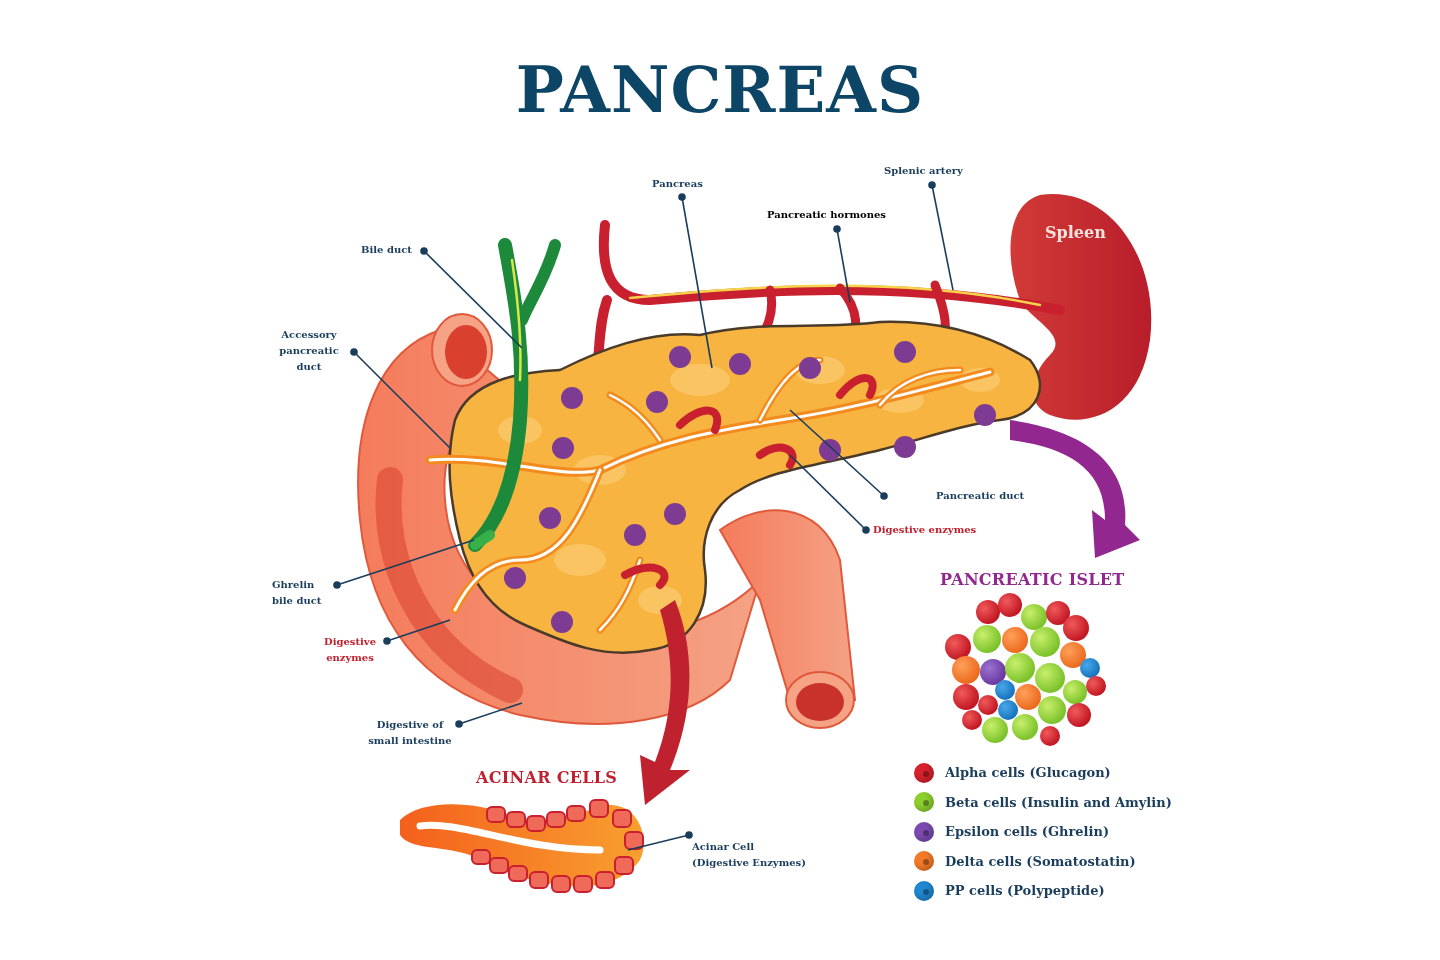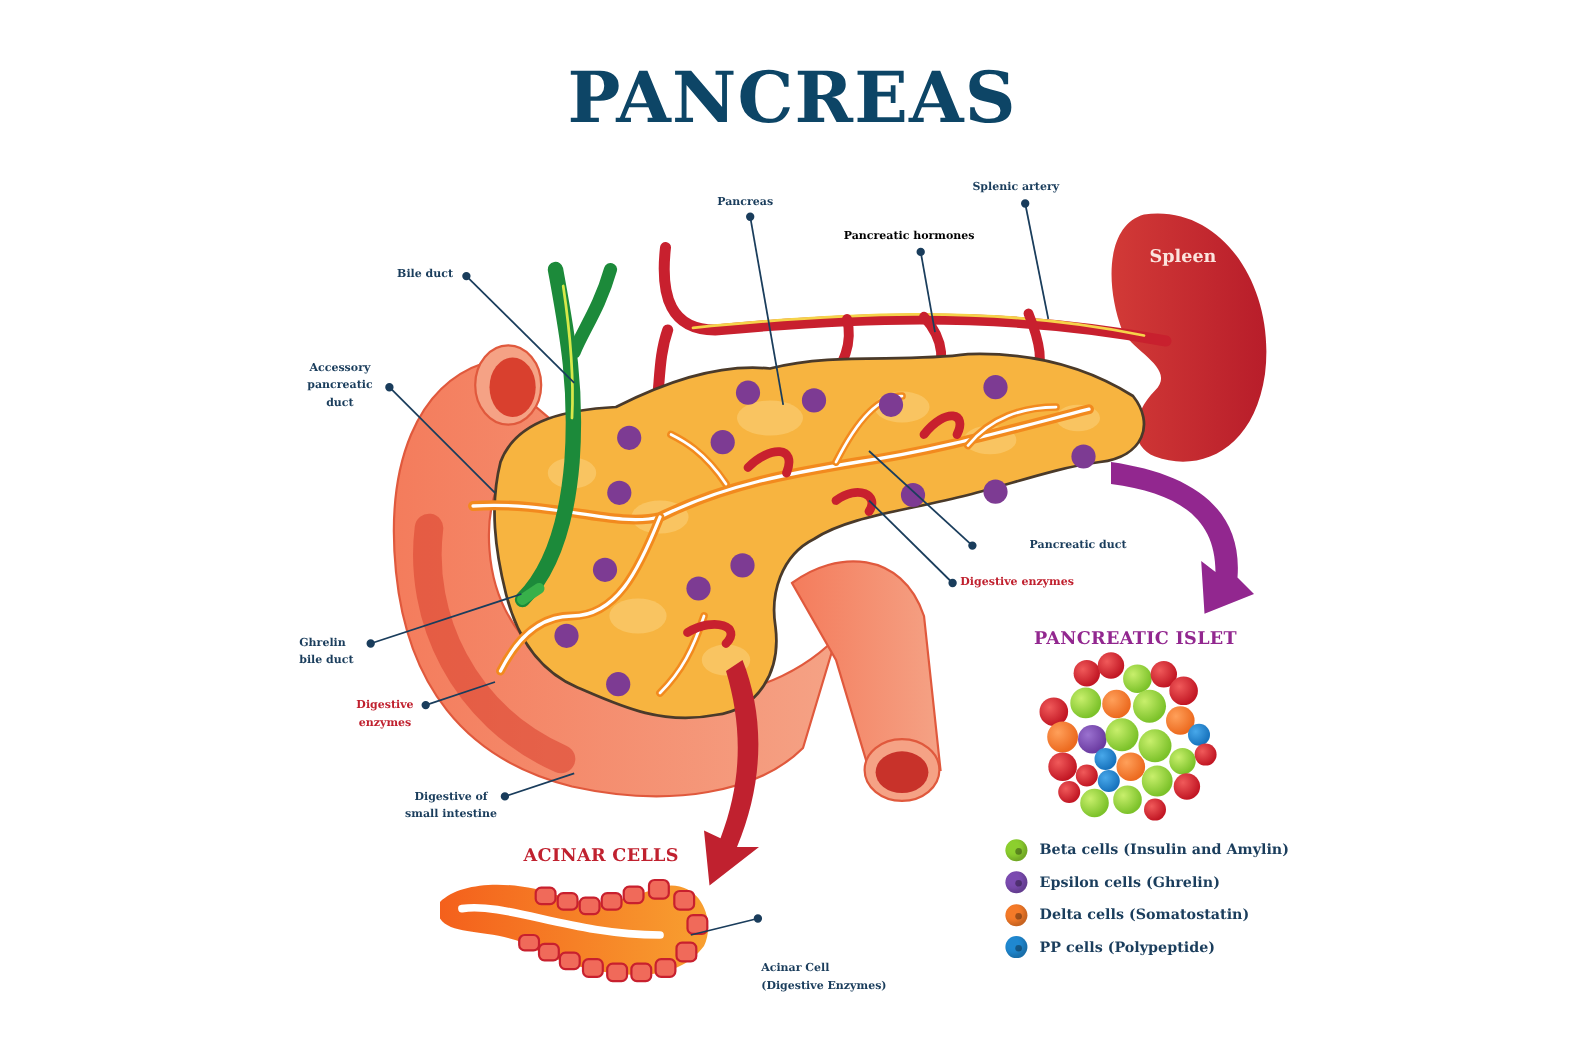--- a/index.html
+++ b/index.html
@@ -247,30 +247,34 @@
   <div>bile duct</div>
 </div>
 <div class="lbl red center" style="left:316px; top:634px; width:68px;">
   <div>Digestive</div>
   <div>enzymes</div>
 </div>
 <div class="lbl center" style="left:358px; top:717px; width:104px;">
   <div>Digestive of</div>
   <div>small intestine</div>
 </div>
-<div class="lbl" style="left:692px; top:873px;">
+<div class="lbl" style="left:692px; top:839px;">
   <div>Acinar Cell</div>
   <div>(Digestive Enzymes)</div>
 </div>
 
 <div class="heading purple" style="left:940px; top:570px;">PANCREATIC ISLET</div>
 <div class="heading red" style="left:476px; top:768px;">ACINAR CELLS</div>
 
 <div class="legend">
   <div class="legend-item">
+    <span class="legend-dot" style="background:#d7212c;"></span>
+    <span class="legend-text">Alpha cells (Glucagon)</span>
+  </div>
+  <div class="legend-item">
     <span class="legend-dot" style="background:#8ccf2e;"></span>
     <span class="legend-text">Beta cells (Insulin and Amylin)</span>
   </div>
   <div class="legend-item">
     <span class="legend-dot" style="background:#7b4bb0;"></span>
     <span class="legend-text">Epsilon cells (Ghrelin)</span>
   </div>
   <div class="legend-item">
     <span class="legend-dot" style="background:#f47a28;"></span>
     <span class="legend-text">Delta cells (Somatostatin)</span>

